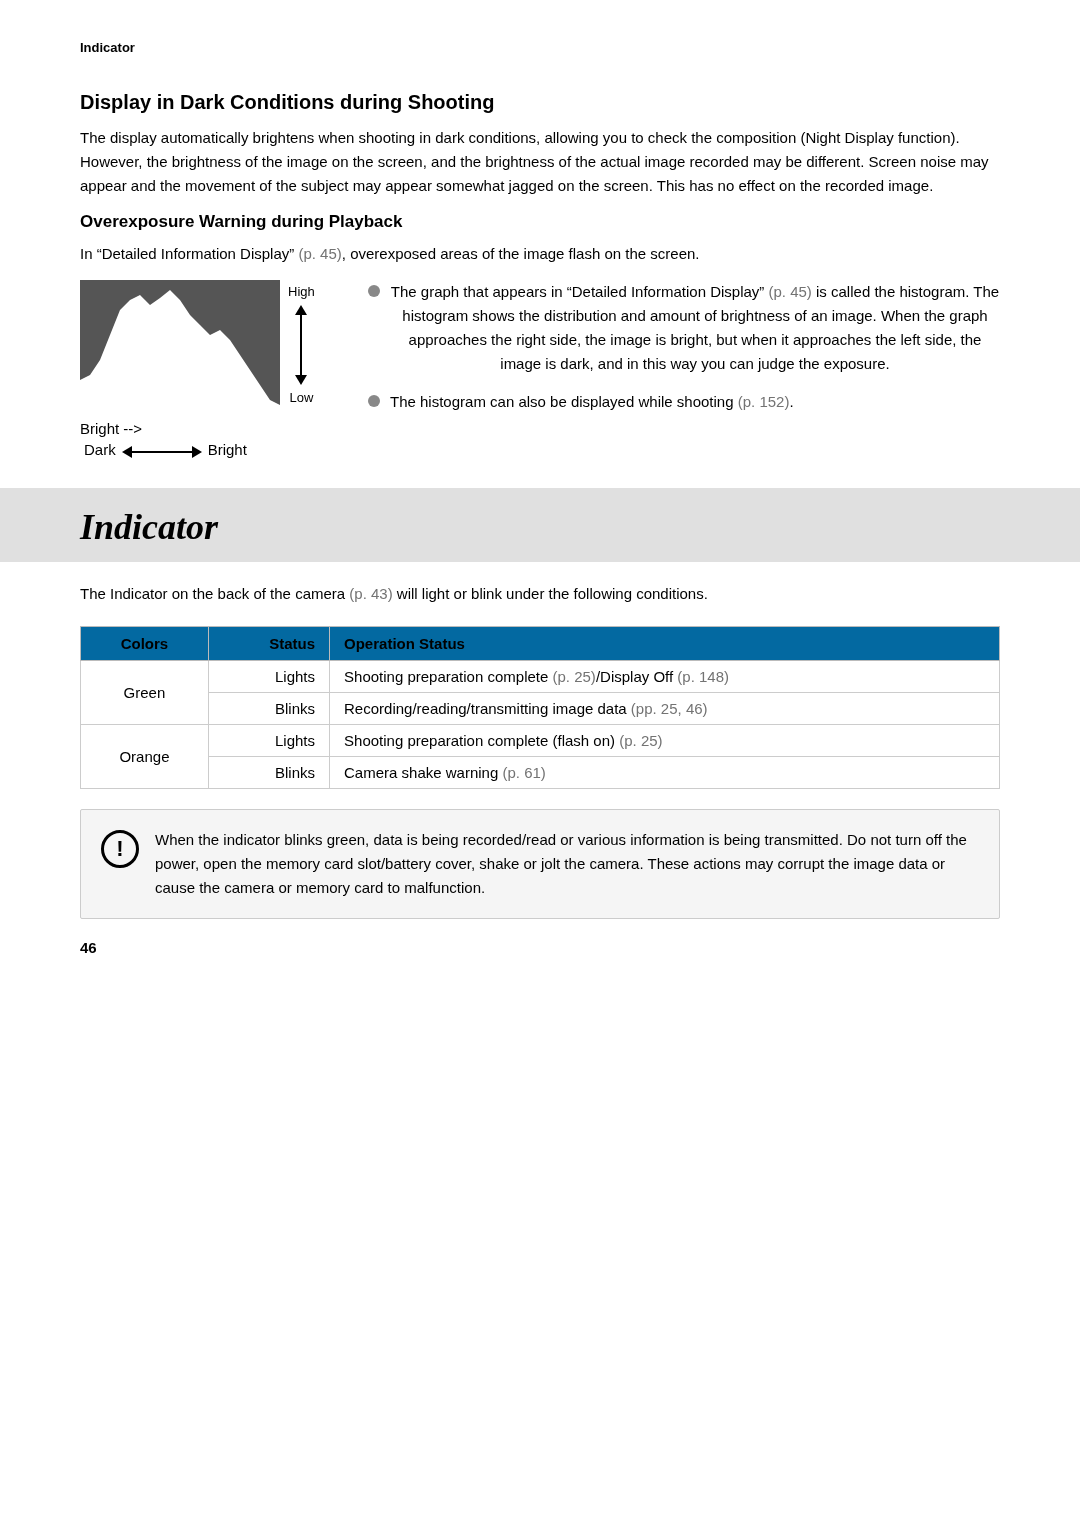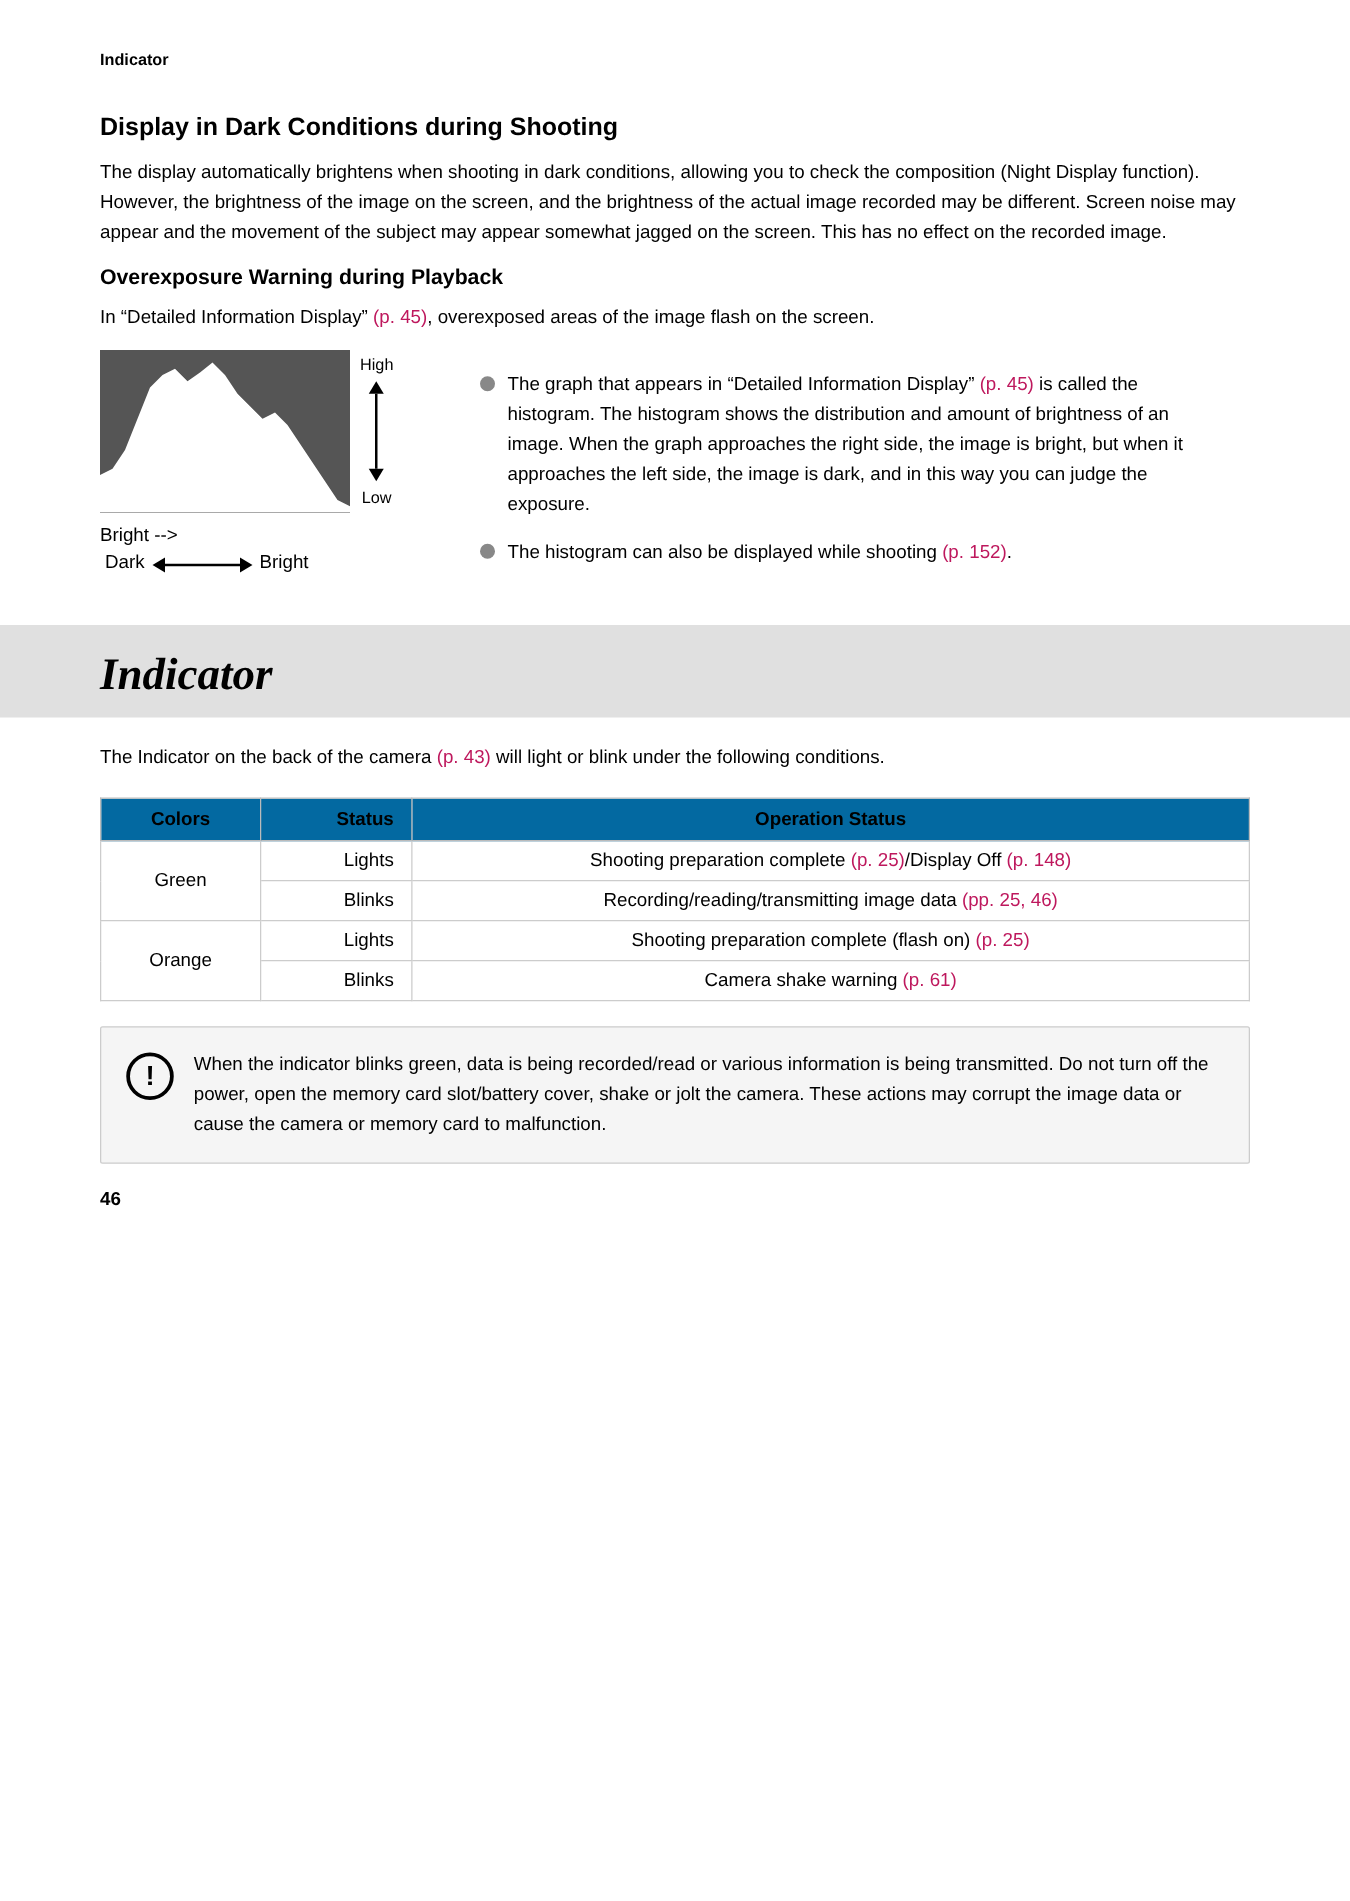--- a/index.html
+++ b/index.html
@@ -155,21 +155,22 @@
       border-left: 10px solid #000;
     }
 
     .histogram-right {
       flex: 1;
     }
 
     .bullet-list {
       list-style: none;
       padding: 0;
-      margin: 16px;
+      margin: 0;
+      text-align: center;
     }
 
     .bullet-list li {
       display: flex;
       flex-direction: row;
       align-items: flex-start;
       gap: 10px;
       margin-bottom: 14px;
       font-size: 15px;
       line-height: 1.6;
@@ -178,21 +179,21 @@
     .bullet-circle {
       width: 12px;
       height: 12px;
       border-radius: 50%;
       background: #888;
       flex-shrink: 0;
       margin-top: 5px;
     }
 
     a.ref-link {
-      color: #be185d;
+      color: #737373;
       text-decoration: none;
     }
 
     
     .indicator-header-box {
       background: #e0e0e0;
       padding: 18px 30px 14px 30px;
       margin: 30px -80px 0 -80px;
       padding-left: 80px;
       padding-right: 80px;
@@ -238,21 +239,21 @@
       text-align: center;
       vertical-align: middle;
     }
 
     .indicator-table .col-status {
       text-align: right;
       vertical-align: middle;
     }
 
     .indicator-table .col-op {
-      text-align: center;
+      text-align: left;
     }
 
     .row-group-label {
       text-align: center;
       font-weight: normal;
     }
 
     
     .warning-box {
       display: flex;

